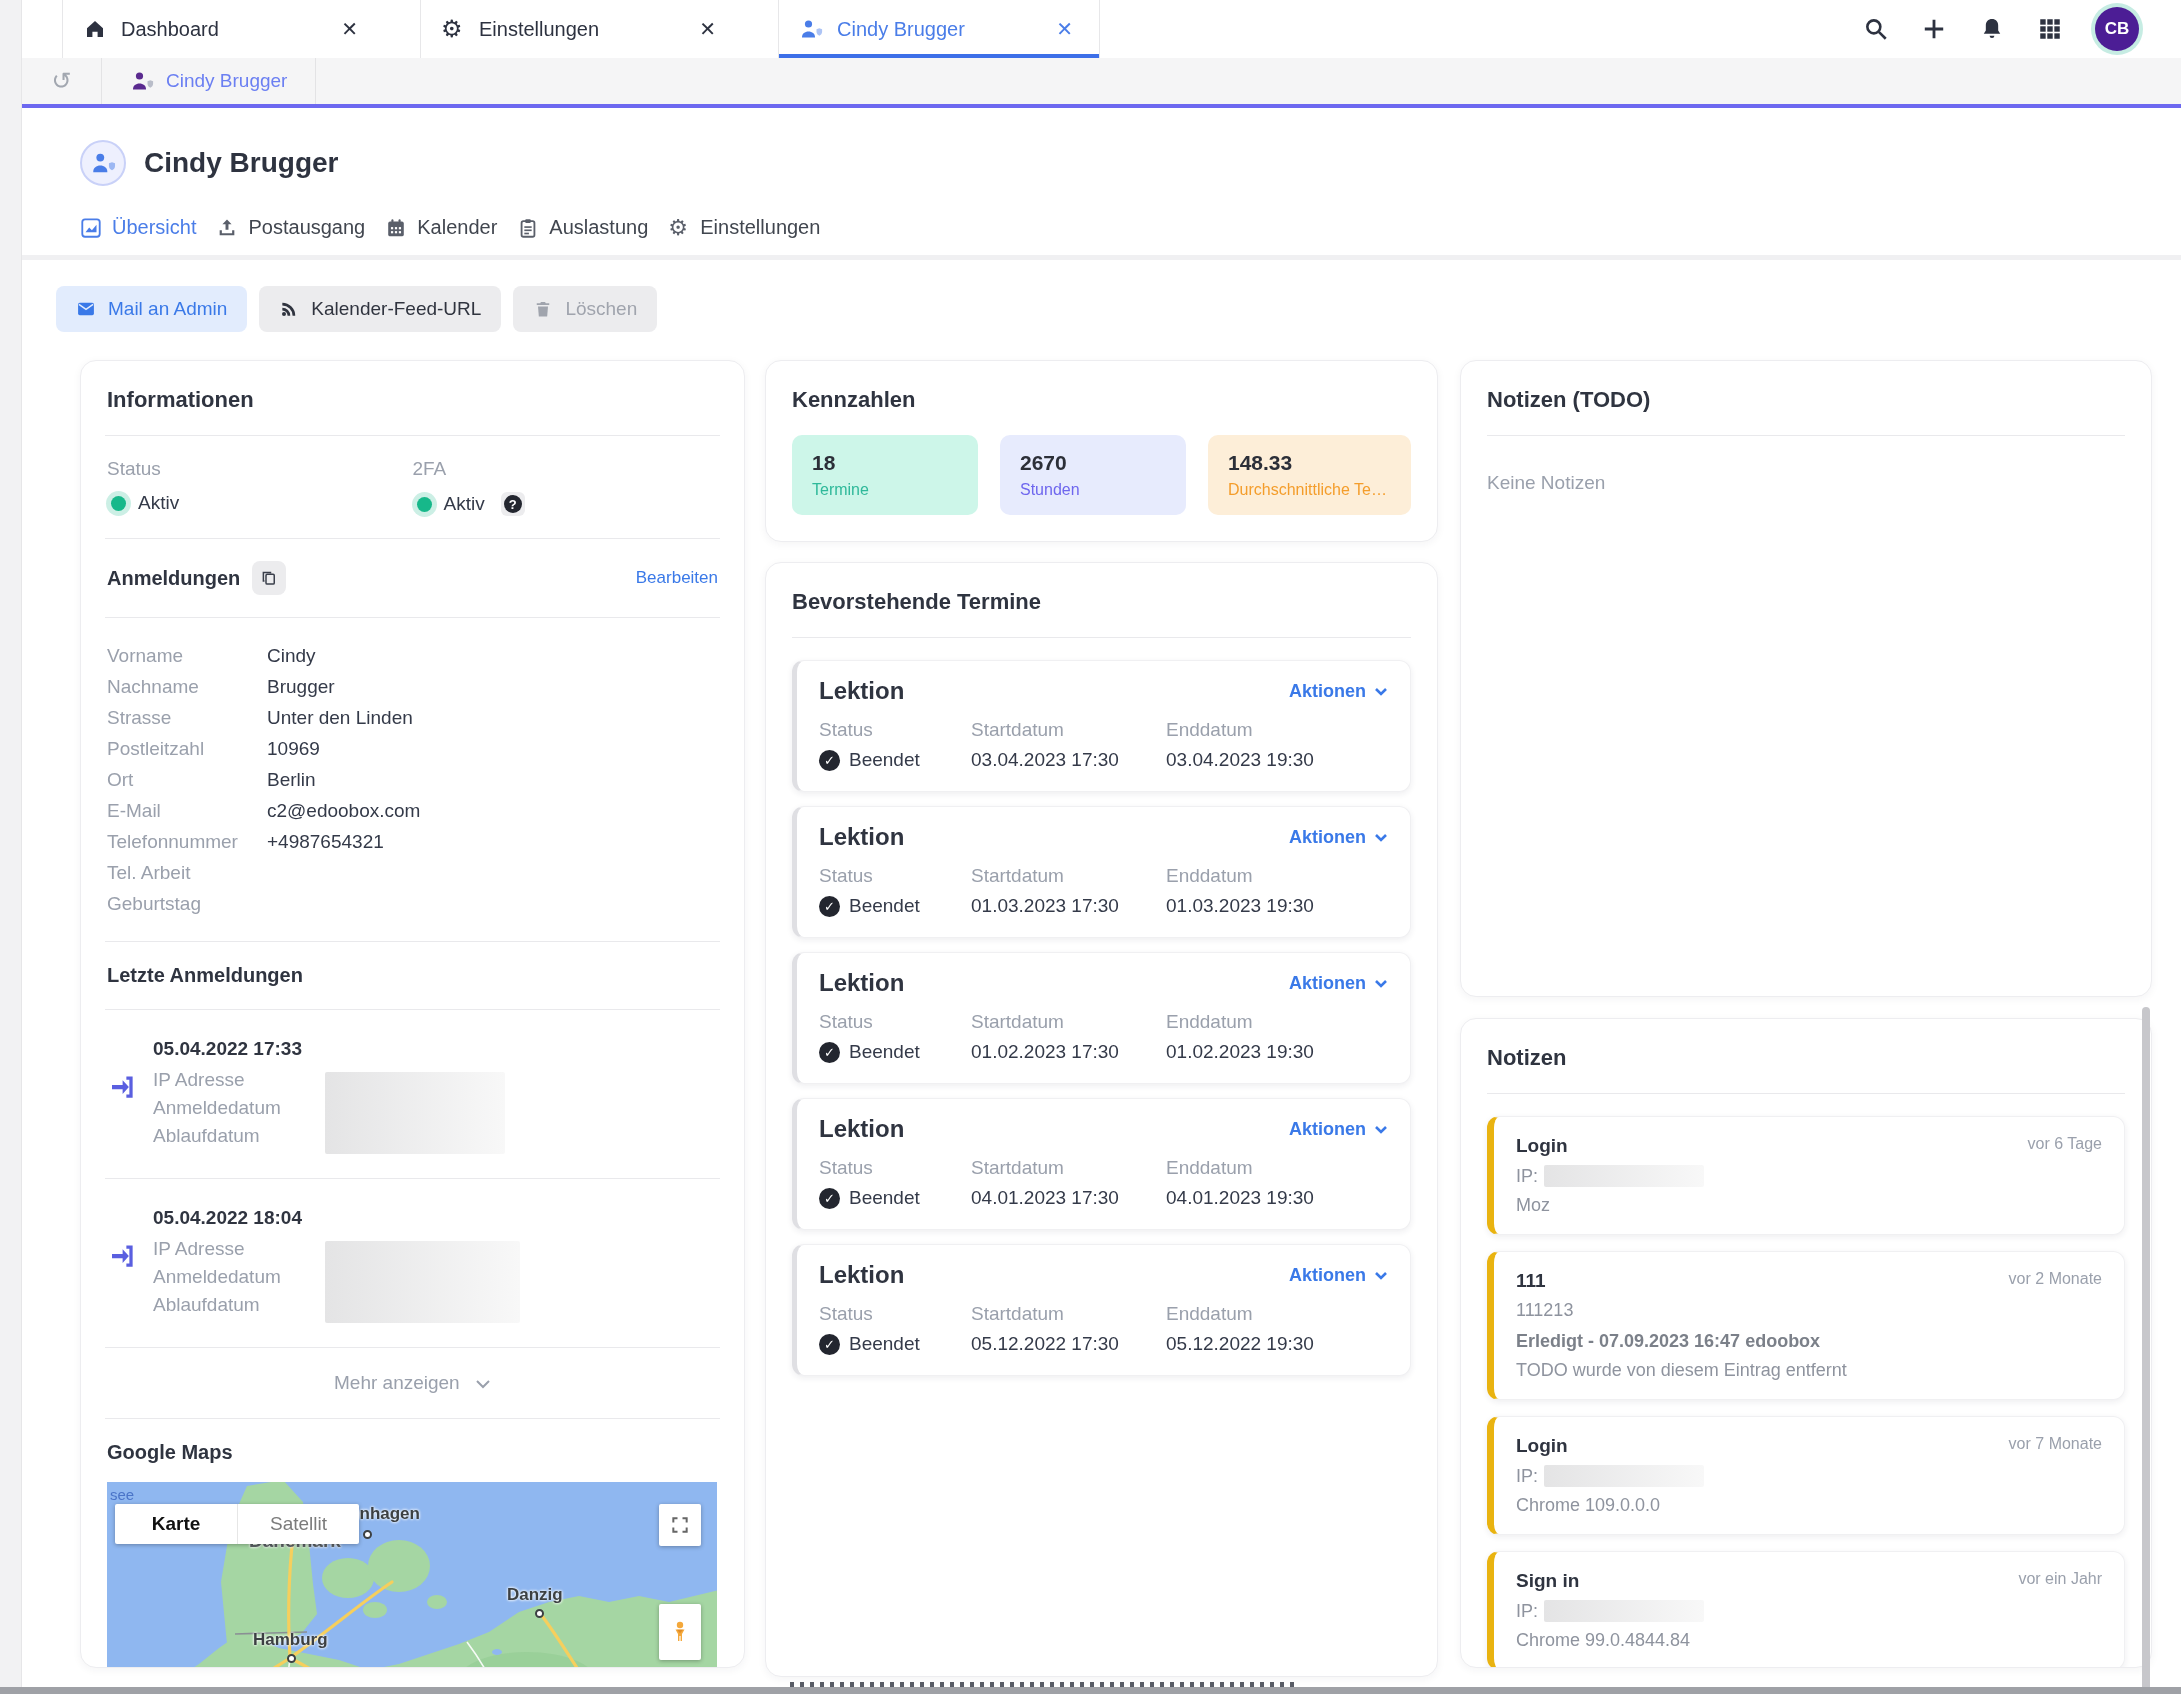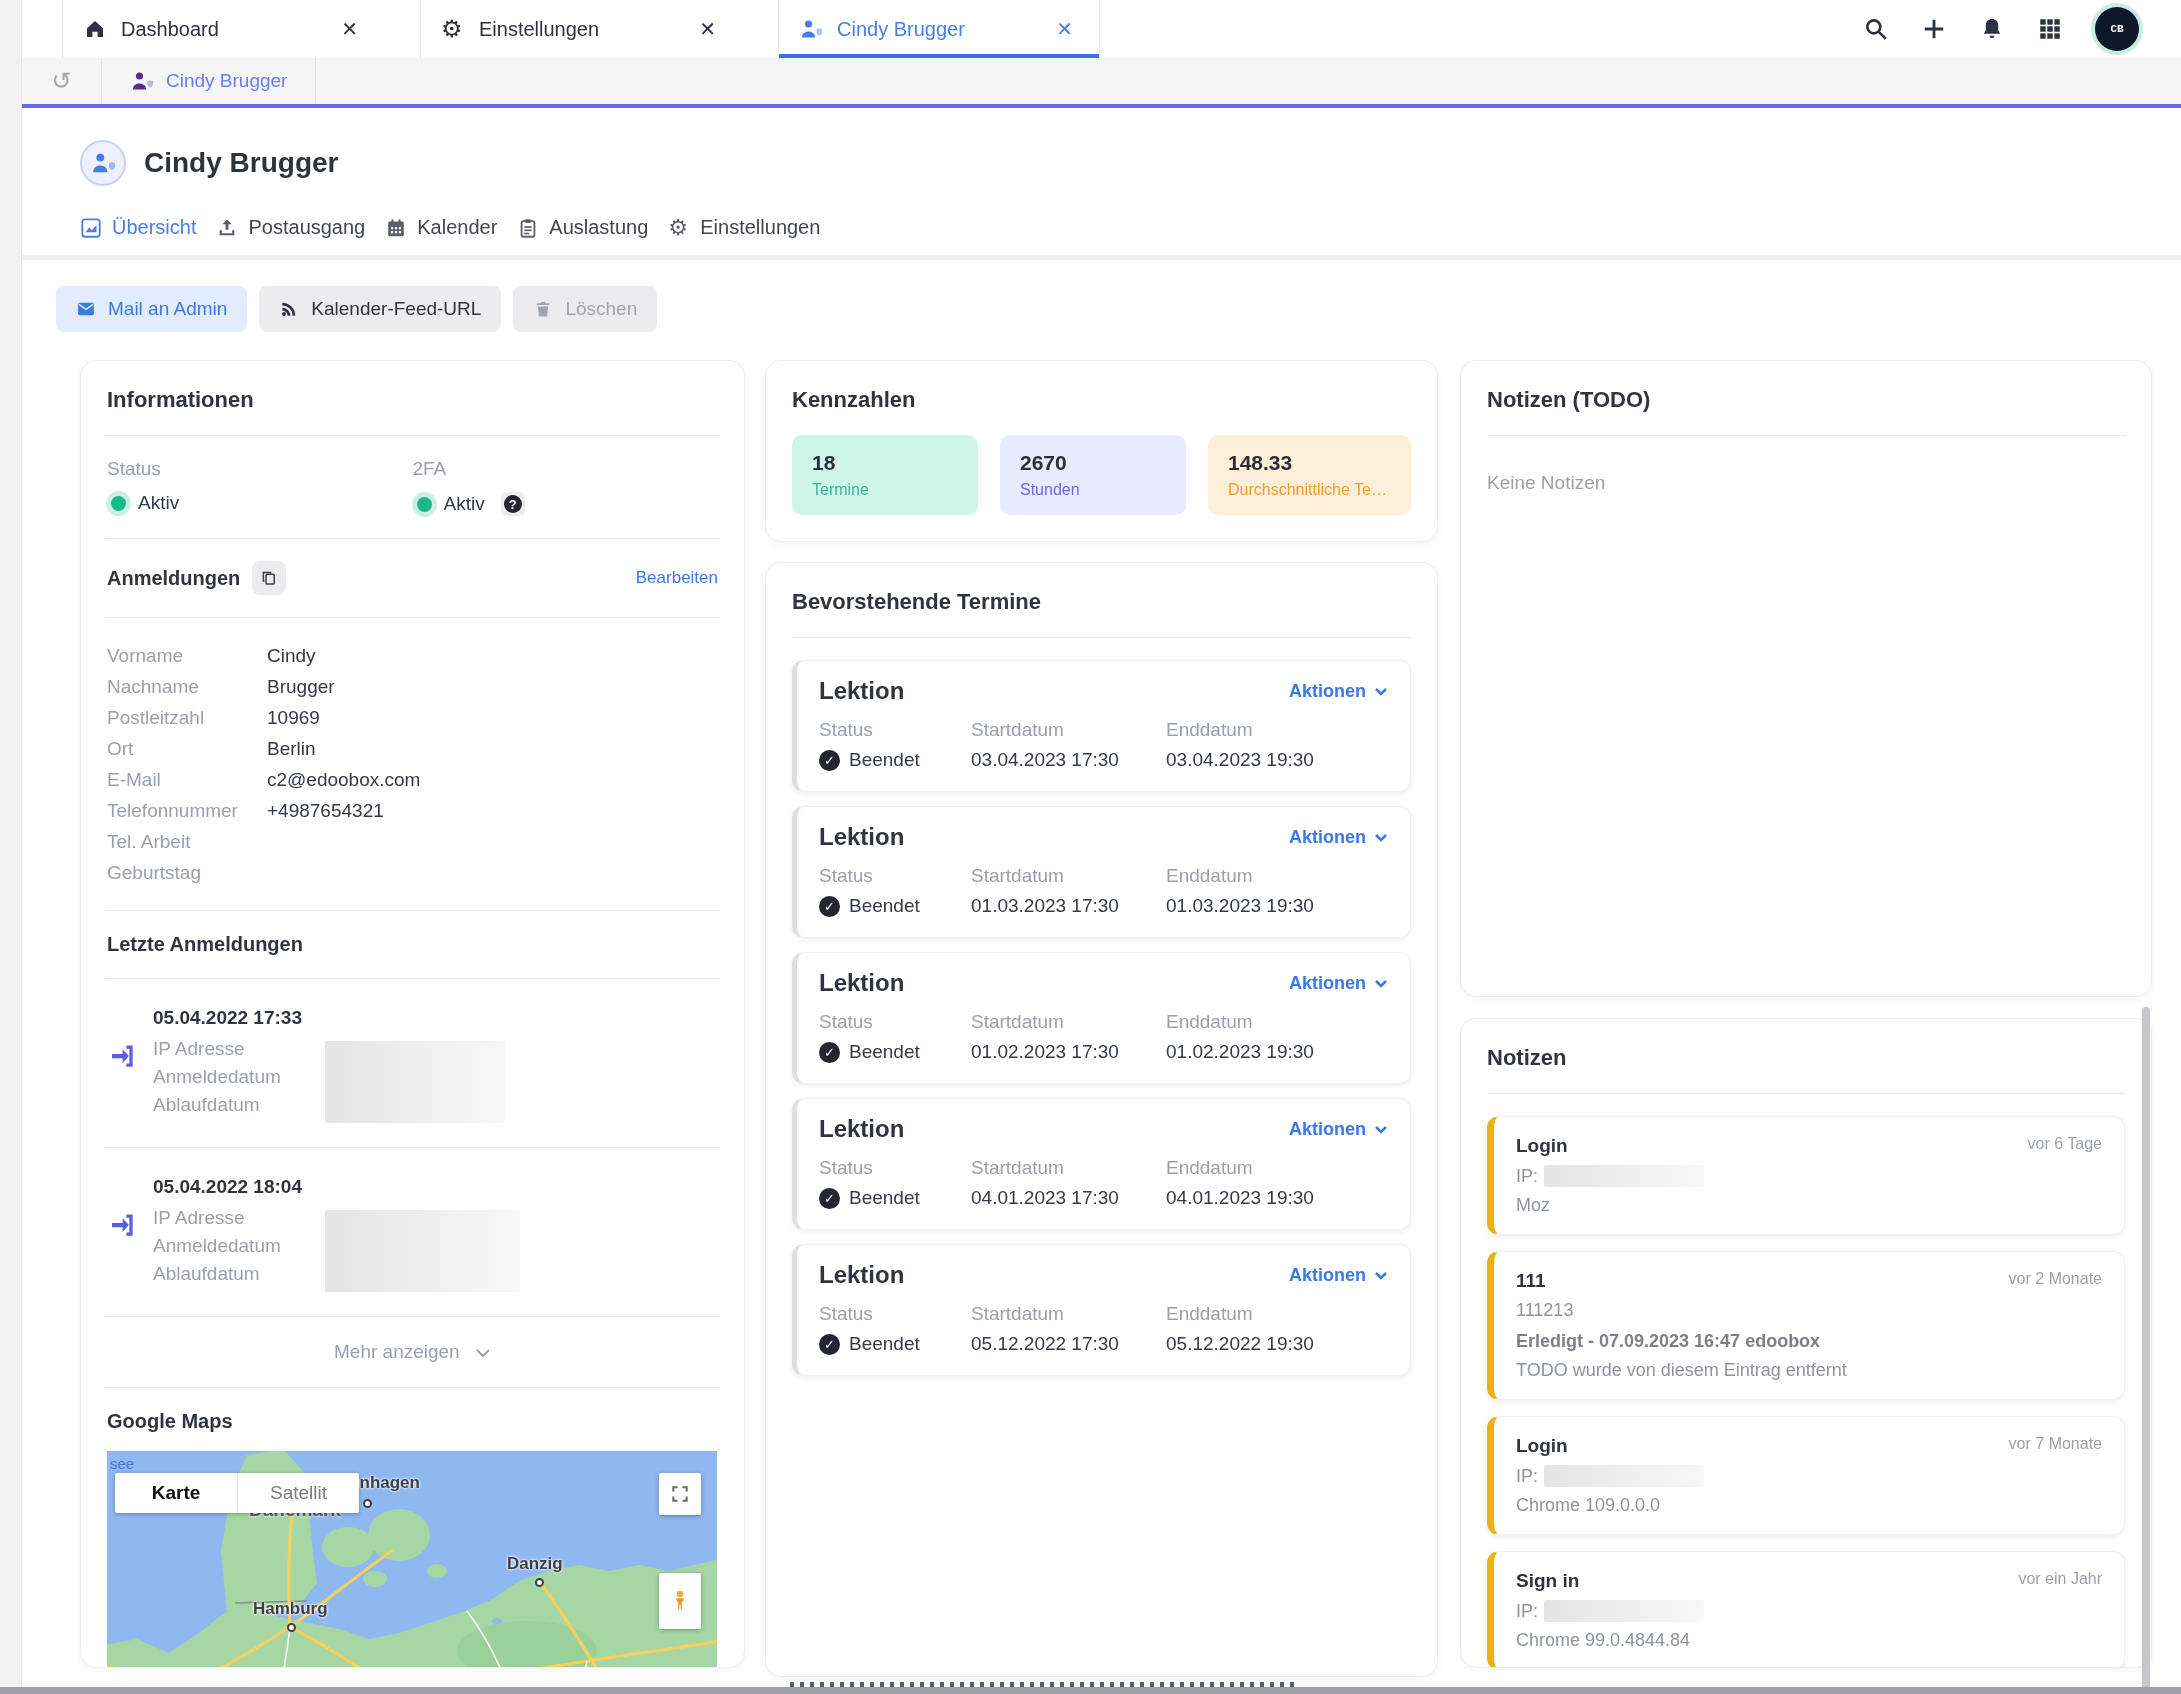--- a/index.html
+++ b/index.html
@@ -20,21 +20,21 @@
   .toptabs { display:flex; margin-left:40px;gap:36px; }
   .toptab { width:322px; display:flex; align-items:center; gap:14px; padding:0 20px; border-left:1px solid #e7e7e9; position:relative; cursor:pointer; }
   .toptab:last-child { border-right:1px solid #e7e7e9; }
   .toptab .ticon { color:#2d3240; width:24px; height:24px; flex:0 0 auto; }
   .toptab .tlabel { font-size:20px; color:#2d3240; flex:1; }
   .toptab .tclose { font-size:20px; color:#2d3240; padding:2px 6px; }
   .toptab.active .ticon, .toptab.active .tlabel, .toptab.active .tclose { color:#4a7de8; }
   .toptab.active::after { content:""; position:absolute; left:0; right:0; bottom:0; height:4px; background:#3d6fe8; }
   .topbar-right { margin-left:auto; display:flex; align-items:center; gap:32px; padding-right:42px; }
   .topicon { width:26px; height:26px; color:#2d3240; cursor:pointer; }
-  .avatar { width:44px; height:44px; border-radius:50%; background:#0f172a; box-shadow:0 0 0 4px #c6ece3; color:#fff; font-size:11px; font-weight:bold; display:flex; align-items:center; justify-content:center; cursor:pointer;font-family:Liberation Mono, monospace; }
+  .avatar { width:44px; height:44px; border-radius:50%; background:#4c1d95; box-shadow:0 0 0 4px #c6ece3; color:#fff; font-size:17px; font-weight:bold; display:flex; align-items:center; justify-content:center; cursor:pointer; }
 
   
   .secondrow { position:absolute; top:58px; left:22px; right:0; height:50px; background:#f5f5f6; border-bottom:4px solid #6d68f0; display:flex; align-items:stretch; z-index:4; }
   .histbtn { width:80px; display:flex; align-items:center; justify-content:center; border-right:1px solid #e3e3e5; color:#a2a7b0; font-size:24px; cursor:pointer; }
   .subtab { display:flex; align-items:center; gap:12px; padding:0 28px; border-right:1px solid #e3e3e5; cursor:pointer; }
   .subtab .stlabel { font-size:19px; color:#6b7ff2; }
   .subtab .sticon { color:#5a2a8f; width:24px; height:24px; }
 
   
   .main { position:absolute; top:112px; left:22px; right:0; bottom:0; background:#fff; }
@@ -384,20 +384,24 @@
       <div class="fields">
         <div class="frow">
             <span class="lbl">Vorname</span>
             <span class="val">Cindy</span>
           </div>
         <div class="frow">
             <span class="lbl">Nachname</span>
             <span class="val">Brugger</span>
           </div>
         <div class="frow">
+            <span class="lbl">Strasse</span>
+            <span class="val">Unter den Linden</span>
+          </div>
+        <div class="frow">
             <span class="lbl">Postleitzahl</span>
             <span class="val">10969</span>
           </div>
         <div class="frow">
             <span class="lbl">Ort</span>
             <span class="val">Berlin</span>
           </div>
         <div class="frow">
             <span class="lbl">E-Mail</span>
             <span class="val">c2@edoobox.com</span>

